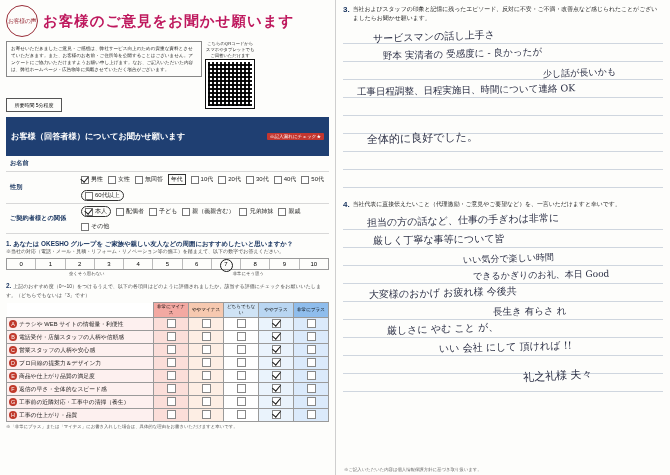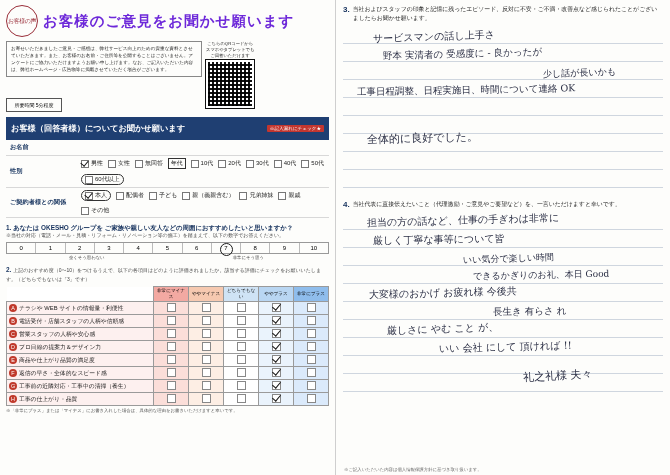--- a/index.html
+++ b/index.html
@@ -33,21 +33,21 @@
   
   .hdr{display:flex;align-items:center;gap:5px;}
   .stamp{
     width:30px;height:30px;border-radius:50%;
     border:1.2px solid #9a2f3a;color:#9a2f3a;
     font-size:6px;line-height:7px;
     display:flex;align-items:center;justify-content:center;
     text-align:center;flex:none;letter-spacing:-.5px;
   }
   .hdr-title{
-    font-size:14.5px;font-weight:bold;color:#6d28d9;
+    font-size:14.5px;font-weight:bold;color:#be185d;
     letter-spacing:1px;
   }
 
   .intro{
     display:flex;gap:4px;margin-top:4px;align-items:flex-start;
   }
   .intro-box{
     border:1px solid #888;font-size:4.6px;line-height:7px;
     padding:3px 4px;color:#222;width:196px;box-sizing:border-box;
   }
@@ -65,21 +65,21 @@
     background-blend-mode:multiply;
     border:2px solid #fff;
     outline:1px solid #111;
   }
 
   
   .bar{
     margin-top:5px;
     background:#1f3f72;color:#fff;
     font-size:8.2px;font-weight:bold;
-    padding:6px 5px;display:flex;align-items:center;
+    padding:14px 5px;display:flex;align-items:center;
     justify-content:space-between;
   }
   .bar.teal{background:#17607a;}
   .bar-note{
     background:#c3362f;color:#fff;font-size:4.6px;
     padding:1px 3px;font-weight:normal;border-radius:1px;
   }
 
   
   .frow{

